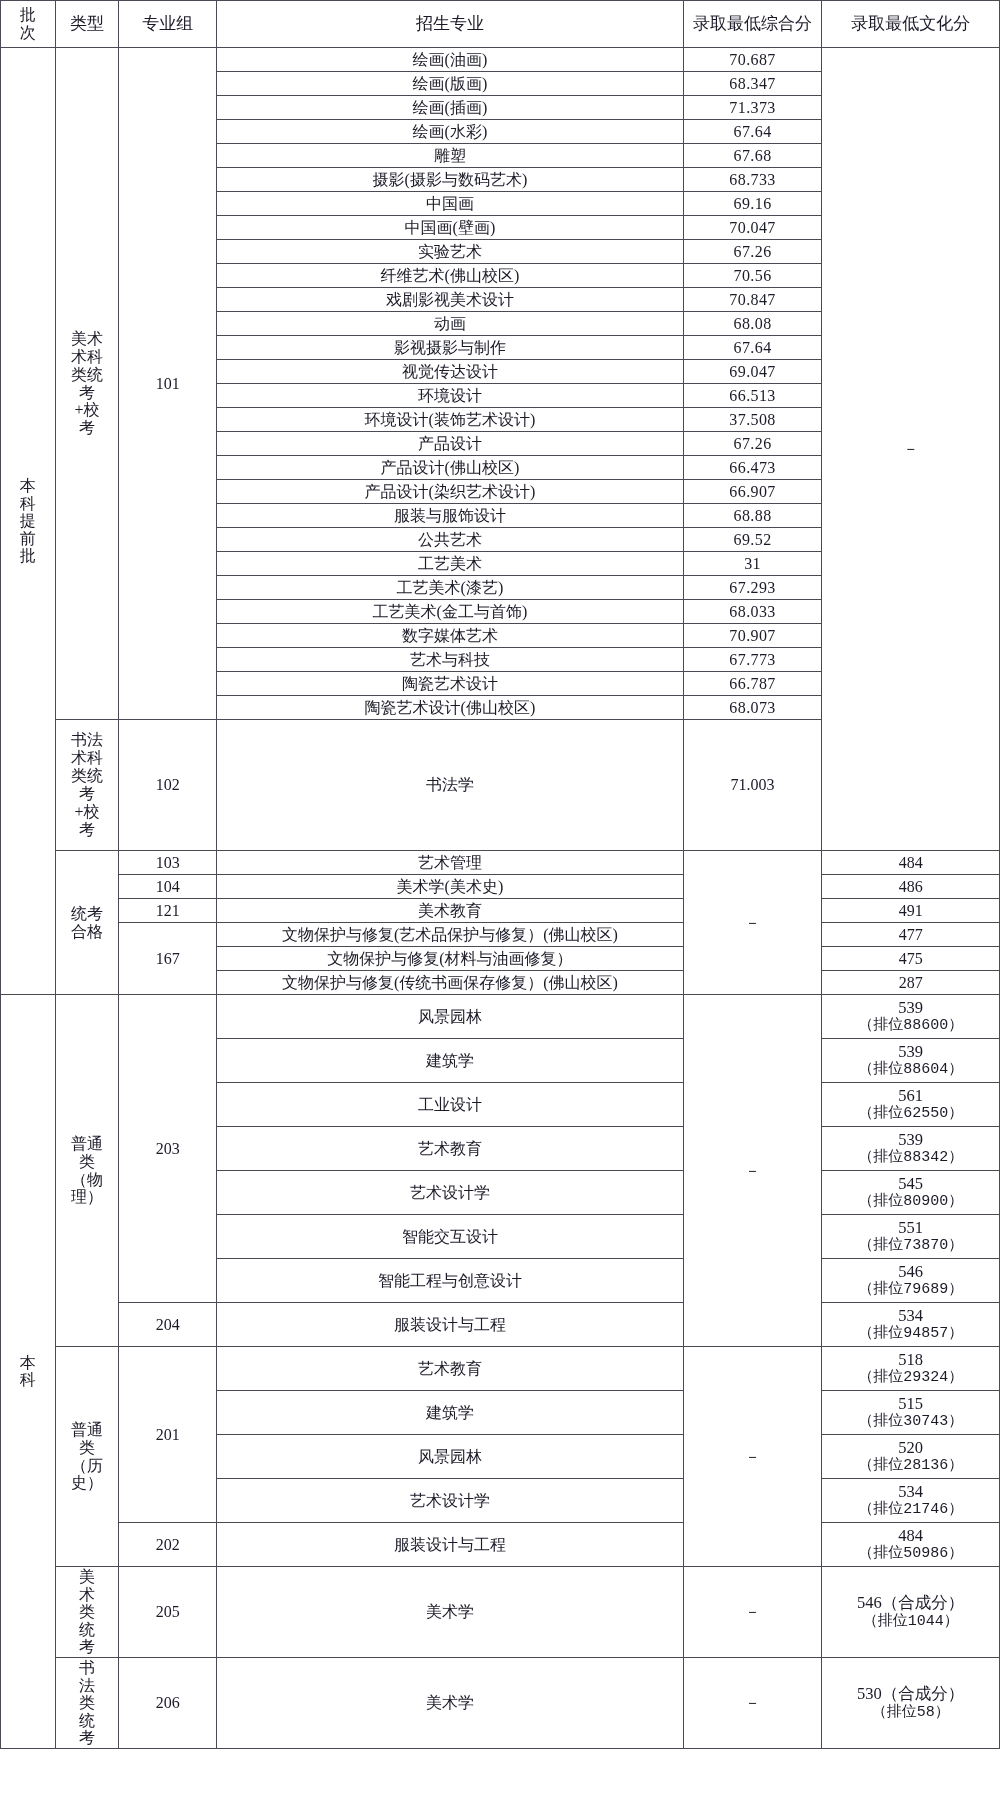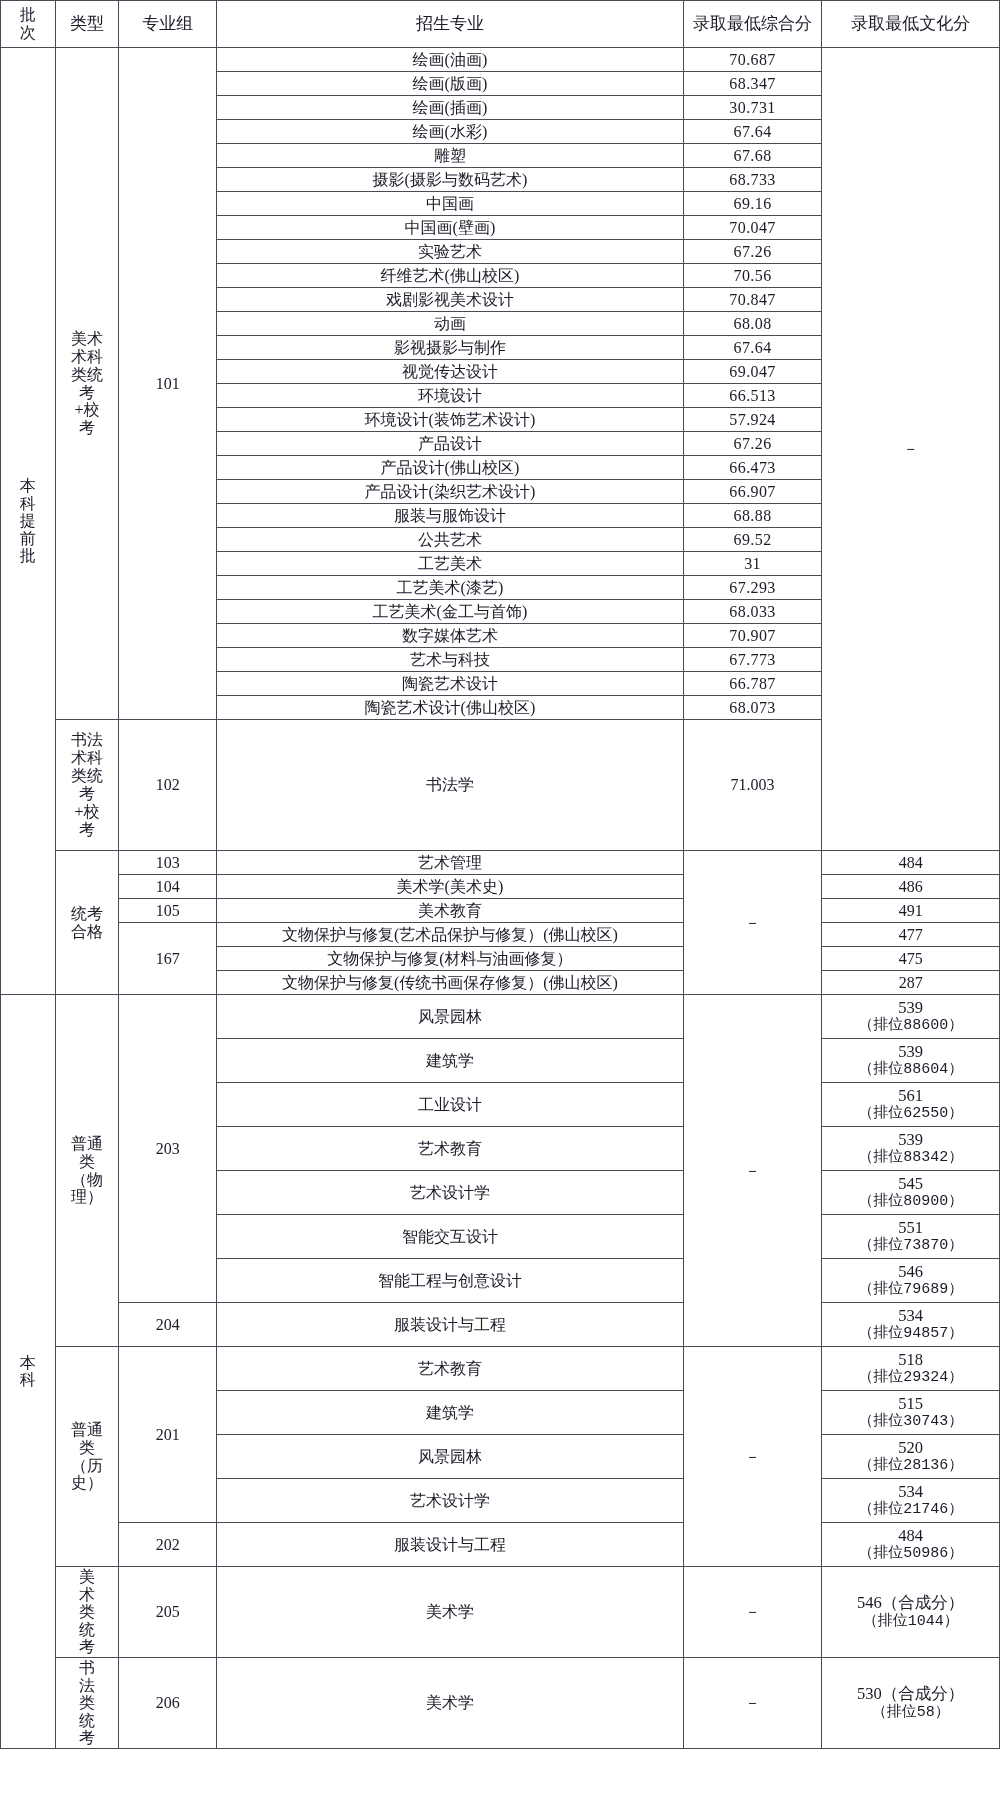--- a/index.html
+++ b/index.html
@@ -140,21 +140,21 @@
         <td class="major">绘画(油画)</td>
         <td class="num-right">70.687</td>
         <td class="dash" rowspan="29">－</td>
       </tr>
       <tr class="r-short">
         <td class="major">绘画(版画)</td>
         <td class="num-right">68.347</td>
       </tr>
       <tr class="r-short">
         <td class="major">绘画(插画)</td>
-        <td class="num-right">30.731</td>
+        <td class="num-right">71.373</td>
       </tr>
       <tr class="r-short">
         <td class="major">绘画(水彩)</td>
         <td class="num-right">67.64</td>
       </tr>
       <tr class="r-short">
         <td class="major">雕塑</td>
         <td class="num-right">67.68</td>
       </tr>
       <tr class="r-short">
@@ -192,21 +192,21 @@
       <tr class="r-short">
         <td class="major">视觉传达设计</td>
         <td class="num-right">69.047</td>
       </tr>
       <tr class="r-short">
         <td class="major">环境设计</td>
         <td class="num-right">66.513</td>
       </tr>
       <tr class="r-short">
         <td class="major">环境设计(装饰艺术设计)</td>
-        <td class="num-right">57.924</td>
+        <td class="num-right">37.508</td>
       </tr>
       <tr class="r-short">
         <td class="major">产品设计</td>
         <td class="num-right">67.26</td>
       </tr>
       <tr class="r-short">
         <td class="major">产品设计(佛山校区)</td>
         <td class="num-right">66.473</td>
       </tr>
       <tr class="r-short">
@@ -265,21 +265,21 @@
         <td class="major">艺术管理</td>
         <td class="dash" rowspan="6">－</td>
         <td class="num-center">484</td>
       </tr>
       <tr class="r-short">
         <td class="group-no">104</td>
         <td class="major">美术学(美术史)</td>
         <td class="num-center">486</td>
       </tr>
       <tr class="r-short">
-        <td class="group-no">105</td>
+        <td class="group-no">121</td>
         <td class="major">美术教育</td>
         <td class="num-center">491</td>
       </tr>
       <tr class="r-short">
         <td class="group-no" rowspan="3">167</td>
         <td class="major">文物保护与修复(艺术品保护与修复）(佛山校区)</td>
         <td class="num-center">477</td>
       </tr>
       <tr class="r-short">
         <td class="major">文物保护与修复(材料与油画修复）</td>

